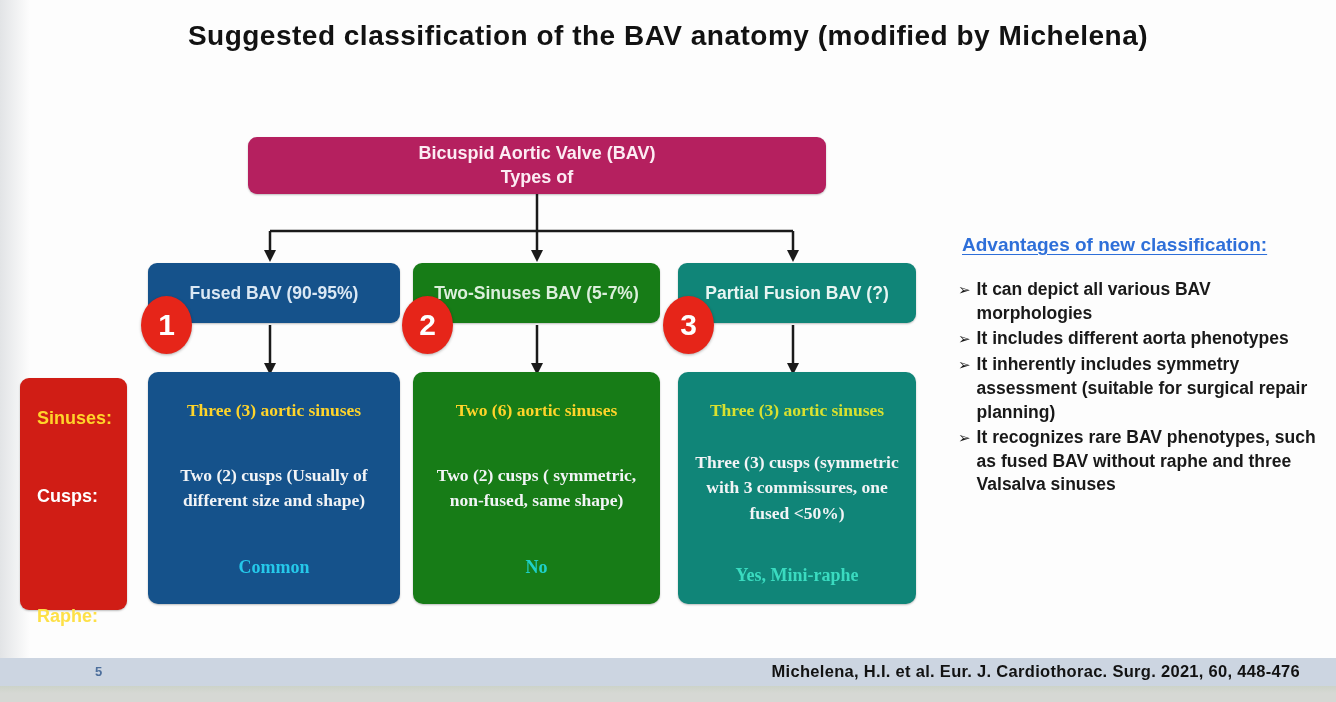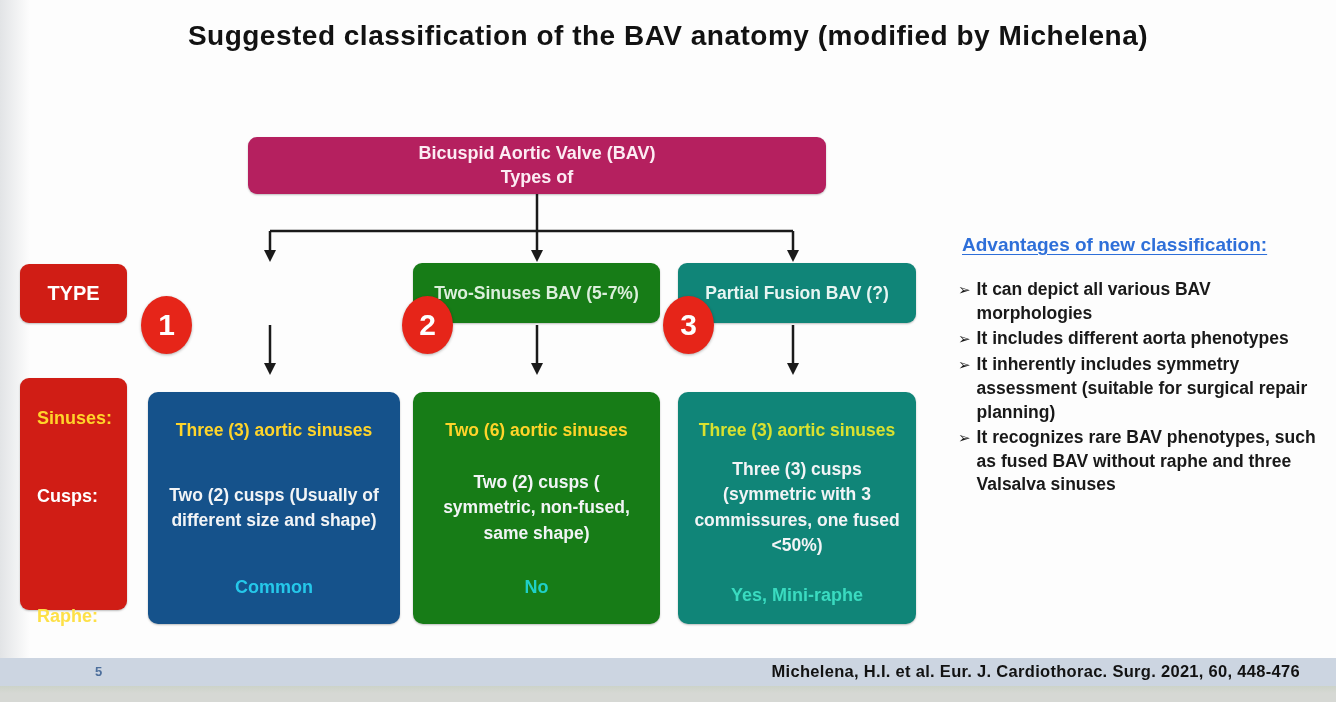--- a/index.html
+++ b/index.html
@@ -46,23 +46,24 @@
   .row-label.raphe   { top: 184px; color: #fde047; margin-top: 44px; }
 
   .type-box {
     position: absolute; top: 263px; height: 60px;
     border-radius: 9px;
     display: flex; align-items: center; justify-content: center;
     font-size: 17.5px; font-weight: bold;
     box-shadow: 0 1px 2px rgba(0,0,0,0.25);
   }
   .detail-box {
-    position: absolute; top: 392px; height: 232px;
+    position: absolute; top: 372px; height: 232px;
     border-radius: 10px;
     box-shadow: 0 1px 2px rgba(0,0,0,0.25);
+    font-family: Liberation Serif, serif;
   }
   .c1 { left: 148px; width: 252px; }
   .c2 { left: 413px; width: 247px; }
   .c3 { left: 678px; width: 238px; }
   .type-box.c1 { background: #15528b; color: #dbe8f4; }
   .type-box.c2 { background: #177c17; color: #dcefdc; }
   .type-box.c3 { background: #108578; color: #e8f5f2; }
   .detail-box.c1 { background: #15528b; }
   .detail-box.c2 { background: #177c17; }
   .detail-box.c3 { background: #108578; }
@@ -143,24 +144,24 @@
     <g fill="#1a1a1a" stroke="none">
       <polygon points="264,250 276,250 270,262"></polygon>
       <polygon points="531,250 543,250 537,262"></polygon>
       <polygon points="787,250 799,250 793,262"></polygon>
       <polygon points="264,363 276,363 270,375"></polygon>
       <polygon points="531,363 543,363 537,375"></polygon>
       <polygon points="787,363 799,363 793,375"></polygon>
     </g>
   </svg>
 
-  <div class="red-box type-header-box">
-    <span>TYPE</span>
-  </div>
-
+
+  <div class="type-box c1">
+    <span>Fused BAV (90-95%)</span>
+  </div>
   <div class="type-box c2">
     <span>Two-Sinuses BAV (5-7%)</span>
   </div>
   <div class="type-box c3">
     <span>Partial Fusion BAV (?)</span>
   </div>
 
   <div class="num-badge badge-1">
     <span>1</span>
   </div>

